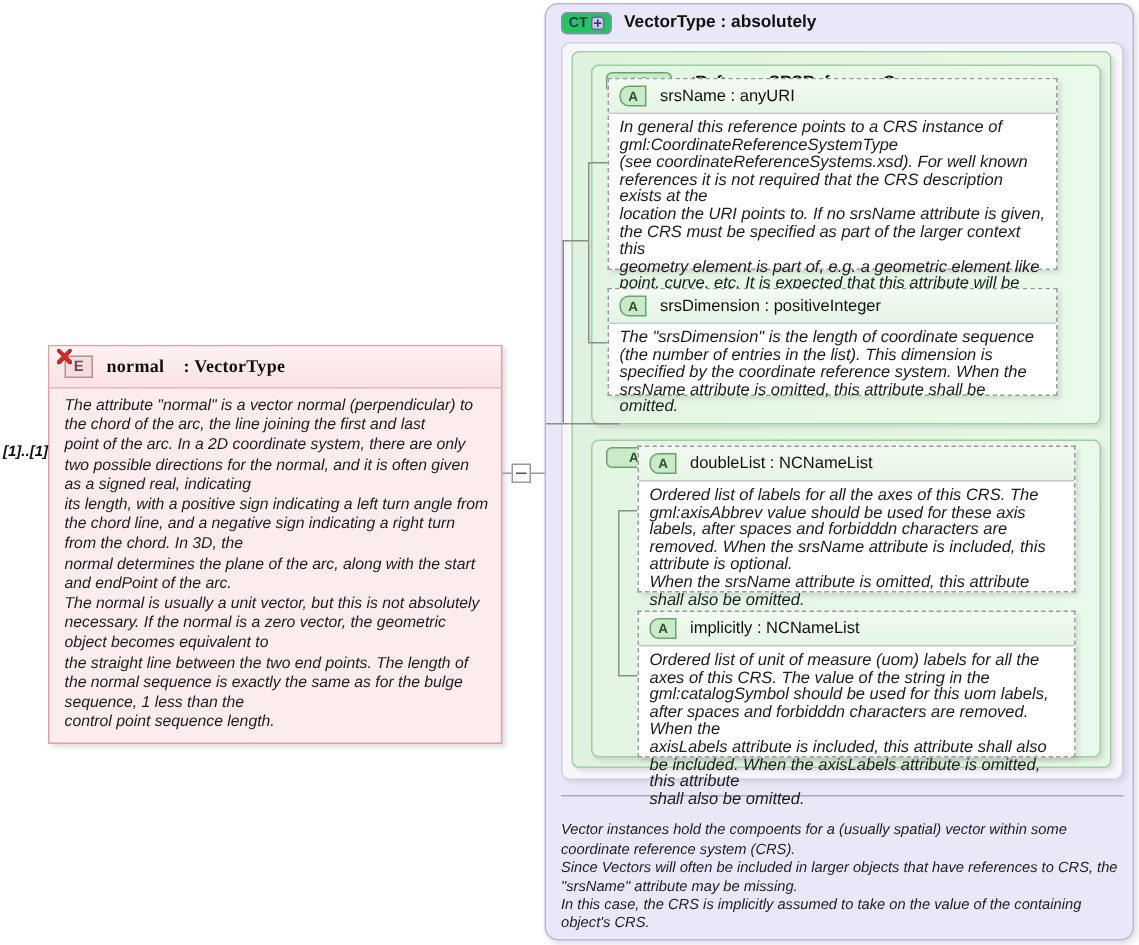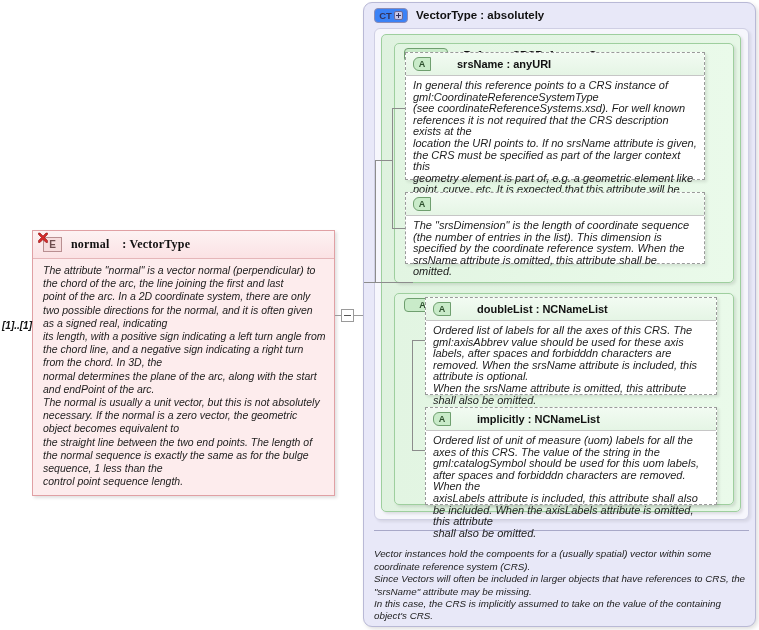--- a/index.html
+++ b/index.html
@@ -74,21 +74,21 @@
     font-size: 10.5px;
     line-height: 13.2px;
     color: #1c1c1c;
     white-space: pre-line;
   }
 
   
   #cardinality {
     position: absolute;
     left: 2px;
-    top: 320px;
+    top: 296px;
     font-size: 10px;
     font-style: italic;
     font-weight: bold;
     color: #111;
     white-space: pre;
   }
 
   
   #connector-line-left {
     position: absolute;
@@ -150,21 +150,21 @@
   }
   .badge-ct {
     display: inline-flex;
     align-items: center;
     justify-content: center;
     min-width: 34px;
     height: 15px;
     padding: 0 3px;
     border: 1px solid #8d8db4;
     border-radius: 4px;
-    background: #3b82f6;
+    background: #22c55e;
     font-size: 9.5px;
     font-weight: bold;
     color: #33335c;
     margin-right: 8px;
     box-sizing: border-box;
   }
   .plus-glyph {
     display: inline-block;
     width: 9px;
     height: 9px;
@@ -291,24 +291,23 @@
     border-bottom-left-radius: 6px;
     background: #c9ebc9;
     font-size: 9px;
     font-weight: bold;
     color: #2d4f2d;
     margin-right: 9px;
     box-sizing: border-box;
   }
   .attr-title {
     font-size: 11px;
-    font-weight: bold;
+    font-weight: normal;
     color: #111;
     white-space: pre;
-    margin-left: 17px;
   }
   .attr-doc {
     padding: 4px 7px 5px 7px;
     font-style: italic;
     font-size: 11px;
     line-height: 11.6px;
     color: #1c1c1c;
     white-space: pre-line;
   }
 
@@ -425,20 +424,21 @@
   <div class="attr-doc">In general this reference points to a CRS instance of gml:CoordinateReferenceSystemType
 (see coordinateReferenceSystems.xsd). For well known references it is not required that the CRS description exists at the
 location the URI points to. If no srsName attribute is given, the CRS must be specified as part of the larger context this
 geometry element is part of, e.g. a geometric element like point, curve, etc. It is expected that this attribute will be specified
 at the direct position level only in rare cases.</div>
 </div>
 
 <div class="attr-box" id="attr-srsdim">
   <div class="attr-header">
     <span class="badge-a">A</span>
+    <span class="attr-title">srsDimension : positiveInteger</span>
   </div>
   <div class="attr-doc">The "srsDimension" is the length of coordinate sequence (the number of entries in the list). This dimension is
 specified by the coordinate reference system. When the srsName attribute is omitted, this attribute shall be omitted.</div>
 </div>
 
 <div class="attr-box" id="attr-axislabels">
   <div class="attr-header">
     <span class="badge-a">A</span>
     <span class="attr-title">doubleList : NCNameList</span>
   </div>

